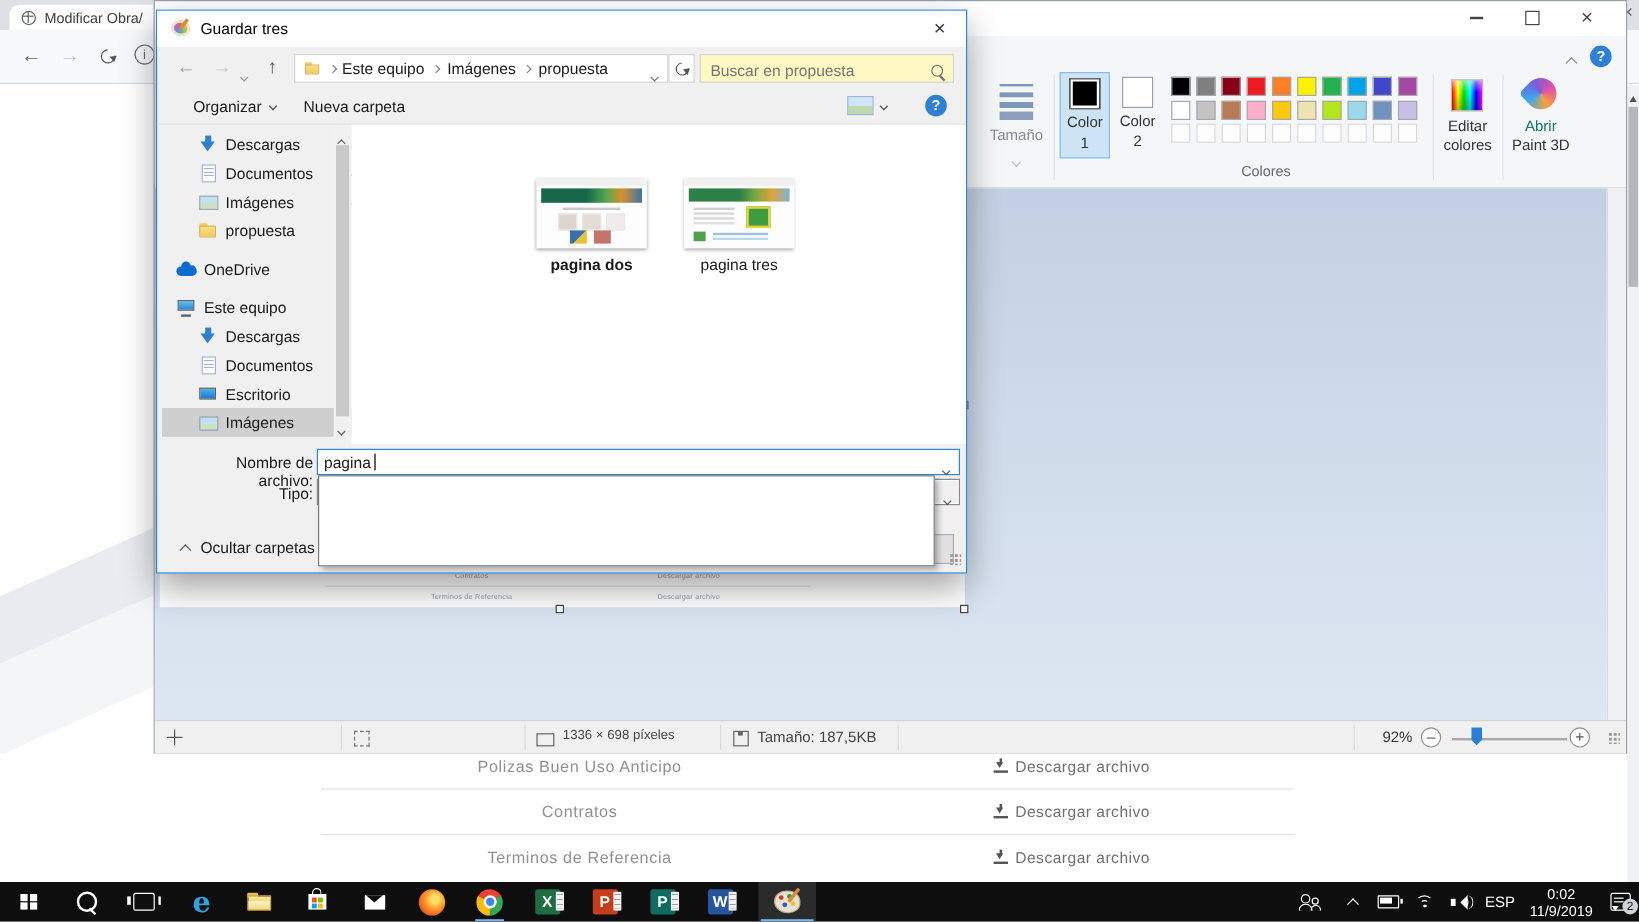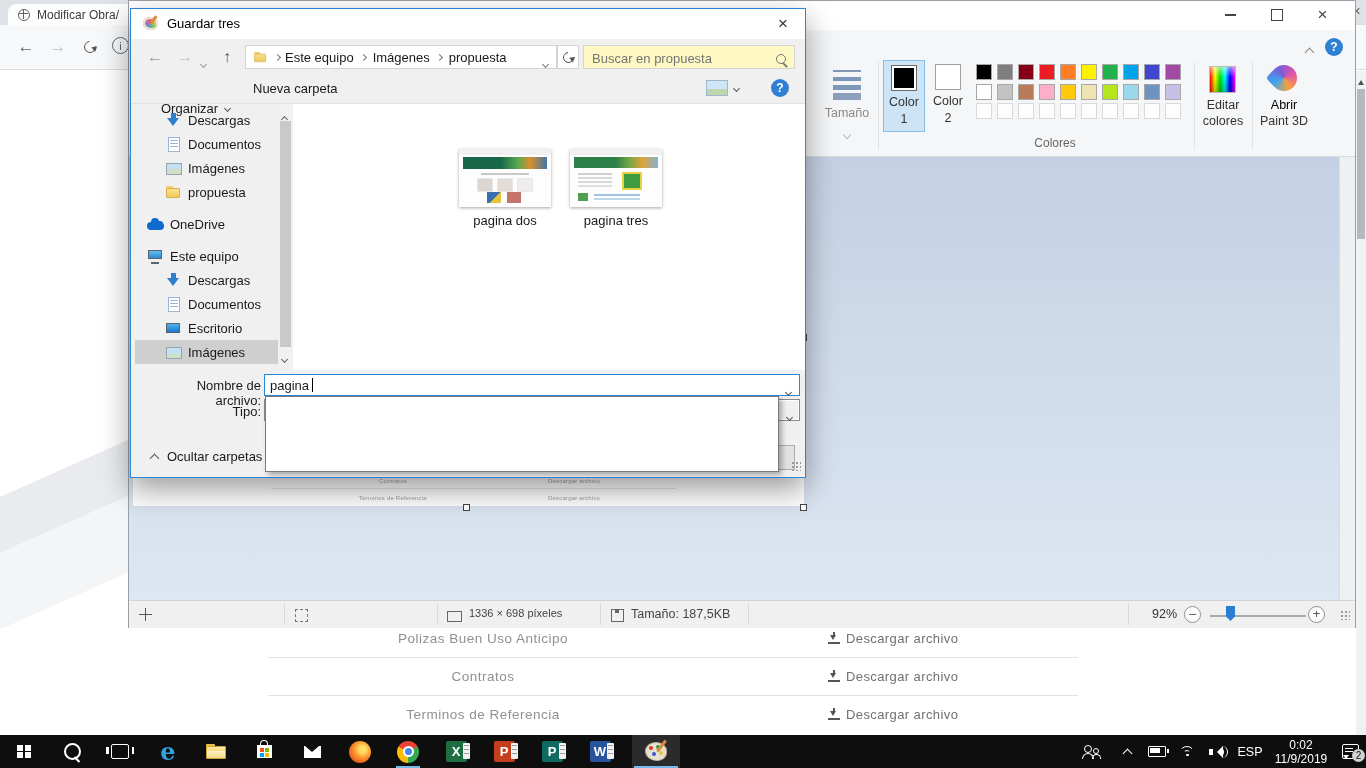--- a/index.html
+++ b/index.html
@@ -202,21 +202,21 @@
 
     <div class="ab" style="left:1198px;top:62px;width:50px;height:88px;text-align:center;">
       <span class="ab" style="left:11px;top:4px;width:27px;height:27px;border:1px solid #bbb;box-sizing:border-box;background:linear-gradient(180deg,rgba(255,255,255,.55),rgba(255,255,255,0) 40%,rgba(0,0,0,.25)),linear-gradient(90deg,#f00,#ff0,#0d0,#0ff,#00f,#f0f);"></span>
       <span class="ab" style="left:0;top:36px;width:50px;font-size:12.5px;color:#333;">Editar</span>
       <span class="ab" style="left:0;top:52px;width:50px;font-size:12.5px;color:#333;">colores</span>
     </div>
     <div class="ab" style="left:1252px;top:62px;width:1px;height:88px;background:#e2e3e4;"></div>
 
     <div class="ab" style="left:1256px;top:62px;width:56px;height:88px;text-align:center;">
       <span class="ab" style="left:15px;top:3px;width:26px;height:26px;border-radius:50% 50% 50% 4px;transform:rotate(45deg);background:conic-gradient(from 200deg,#3aa7f0,#7b5bd6,#e254a8,#f5a23c,#3aa7f0);"></span>
-      <span class="ab" style="left:0;top:36px;width:56px;font-size:12.5px;color:#000000;">Abrir</span>
+      <span class="ab" style="left:0;top:36px;width:56px;font-size:12.5px;color:#0f766e;">Abrir</span>
       <span class="ab" style="left:0;top:52px;width:56px;font-size:12.5px;color:#333;">Paint 3D</span>
     </div>
 
     <div class="ab" style="left:129px;top:157px;width:1210px;height:443px;background:linear-gradient(180deg,#c4d0e3,#dde7f3);"></div>
     <div class="ab" style="left:1339px;top:157px;width:16px;height:443px;background:#eef0f2;border-left:1px solid #d9dbdd;box-sizing:border-box;"></div>
 
     <div class="ab" style="left:133px;top:161px;width:671px;height:345px;background:#fff;overflow:hidden;">
       <div class="ab tinytxt" style="left:200px;top:317px;width:120px;text-align:center;">Contratos</div>
       <div class="ab tinytxt" style="left:415px;top:317px;"><span>Descargar archivo</span></div>
       <div class="ab" style="left:138px;top:327px;width:405px;height:1px;background:#e4e4e4;"></div>
@@ -275,21 +275,21 @@
       </div>
       <div class="ab ctr" style="left:426px;top:36px;width:22px;height:24px;background:#fff;border:1px solid #d4d4d4;box-sizing:border-box;">
           <span class="refresh" style="width:9px;height:9px;"></span>
         </div>
       <div class="ab" style="left:452px;top:36px;width:212px;height:24px;background:#fef9c3;border:1px solid #d4d4d4;box-sizing:border-box;">
         <input style="position: absolute; left: 6px; top: 1px; width: 178px; height: 20px; border: 0px; outline: 0px; font-size: 13px; color: rgb(119, 119, 119); background: transparent;" placeholder="Buscar en propuesta">
         <span class="ab" style="right:8px;top:6px;"><span class="mag"></span></span>
       </div>
 
       <div class="ab" style="left:0;top:66px;width:674px;height:29px;border-bottom:1px solid #e3e3e3;box-sizing:border-box;">
-        <span class="ab flex" style="left:30px;top:6px;margin-top:20px;">
+        <span class="ab flex" style="left:30px;top:6px;">
             <span>Organizar</span>
             <span class="chev d" style="width:4px;height:4px;margin-left:7px;border-color:#555;"></span>
           </span>
         <span class="ab" style="left:122px;top:6px;">Nueva carpeta</span>
         <span class="ab flex" style="left:575px;top:5px;">
           <span style="width:22px;height:16px;border:1px solid #9db8d4;box-sizing:border-box;background:linear-gradient(180deg,#cfe6f7 55%,#bed7ae 55%);"></span>
           <span class="chev d" style="width:4px;height:4px;margin-left:6px;border-color:#555;"></span>
         </span>
         <span class="ab ctr" style="left:640px;top:4px;width:18px;height:18px;border-radius:50%;background:#2f80d4;color:#fff;font-weight:bold;font-size:12px;">?</span>
       </div>
@@ -342,21 +342,21 @@
       </div>
 
       <div class="ab" style="left:147px;top:96px;width:15px;height:264px;background:#f1f1f1;">
         <span class="ab" style="left:4px;top:5px;"><span class="chev u" style="width:4px;height:4px;border-color:#606060;"></span></span>
         <span class="ab" style="left:2px;top:16px;width:11px;height:226px;background:#c9c9c9;"></span>
         <span class="ab" style="left:4px;bottom:4px;"><span class="chev d" style="width:4px;height:4px;border-color:#606060;"></span></span>
       </div>
 
       <div class="ab" style="left:162px;top:95px;width:512px;height:266px;background:#fff;">
 
-        <div class="ab" style="left:157px;top:45px;width:110px;text-align:center;">
+        <div class="ab" style="left:145px;top:45px;width:110px;text-align:center;font-weight:bold;">
           <div style="position:relative;width:92px;height:58px;margin:0 auto;background:#fdfdfd;box-shadow:0 1px 3px rgba(0,0,0,.35);">
             <div class="ab" style="left:0;top:0;width:92px;height:6px;background:#f1f1f1;"></div>
             <div class="ab" style="left:4px;top:8px;width:84px;height:12px;background:linear-gradient(90deg,#17684a 45%,#58a84f 65%,#d98f2b 80%,#3f75a8);"></div>
             <div class="ab" style="left:22px;top:24px;width:48px;height:2px;background:#c9c9c9;"></div>
             <div class="ab" style="left:18px;top:29px;width:14px;height:12px;background:#ddd5cf;border:1px solid #e8e8e8;"></div>
             <div class="ab" style="left:38px;top:29px;width:14px;height:12px;background:#e3dcd4;border:1px solid #e8e8e8;"></div>
             <div class="ab" style="left:58px;top:29px;width:14px;height:12px;background:#efeceb;border:1px solid #e8e8e8;"></div>
             <div class="ab" style="left:28px;top:43px;width:14px;height:11px;background:linear-gradient(135deg,#3a6fb0 55%,#e5c23c 55%);"></div>
             <div class="ab" style="left:48px;top:43px;width:14px;height:11px;background:#c4746a;"></div>
           </div>

